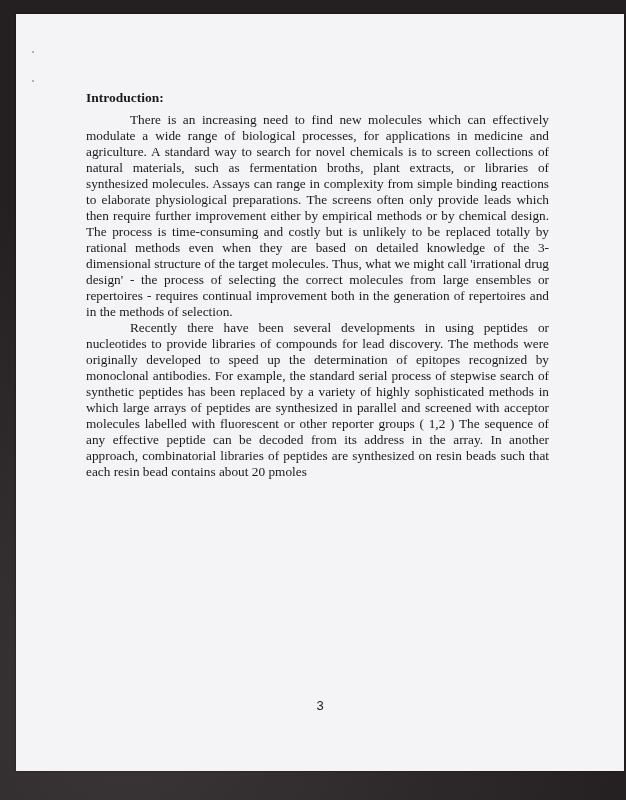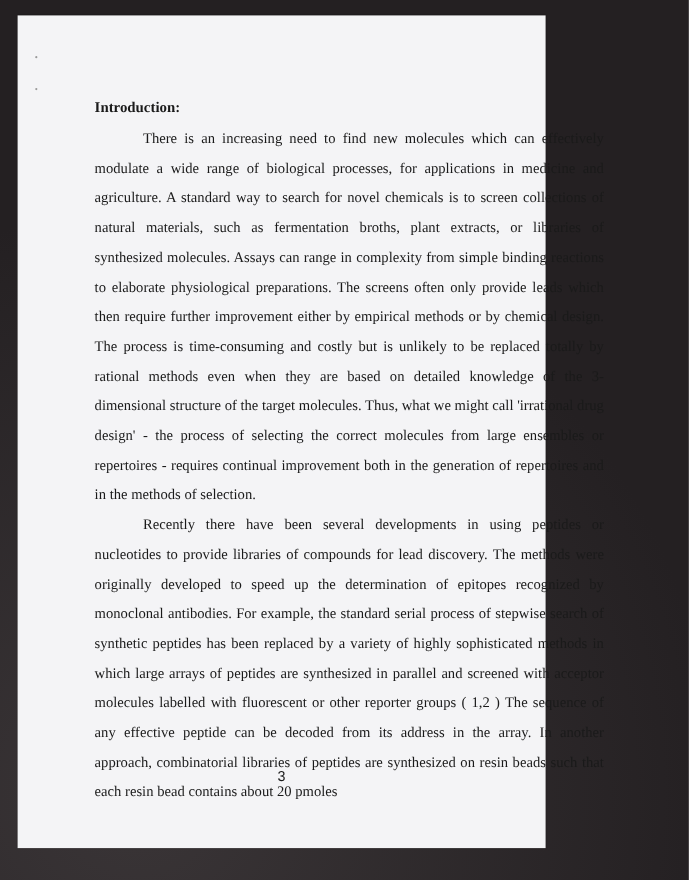--- a/index.html
+++ b/index.html
@@ -5,21 +5,21 @@
   html, body { margin: 0; padding: 0; }
   body {
     width: 626px; height: 800px; overflow: hidden;
     background: #2b2729;
     background-image: radial-gradient(circle at 20% 90%, #3a3537 0%, #242022 60%);
     position: relative;
   }
   .page {
     position: absolute;
     left: 16px; top: 14px;
-    width: 480px; height: 757px;
+    width: 608px; height: 757px;
     background: #f4f4f6;
     box-shadow: 0 0 2px rgba(0,0,0,0.5);
   }
   .speck {
     position: absolute; width: 2px; height: 2px; background: #9a9a9a; border-radius: 1px;
   }
   .content {
     position: absolute;
     left: 70px; top: 74px;
     width: 463px;
@@ -28,21 +28,21 @@
     color: #1a1a1a;
   }
   .heading {
     font-weight: bold;
     font-size: 13.5px;
     line-height: 20px;
     margin: 0 0 4px 0;
   }
   .para {
     margin: 0;
-    line-height: 27px;
+    line-height: 16px;
     text-align: justify;
     text-indent: 44px;
   }
   .page-number {
     position: absolute;
     left: 0; right: 0;
     top: 684px;
     text-align: center;
     font-family: "Liberation Sans", "DejaVu Sans", sans-serif;
     font-size: 13px;

